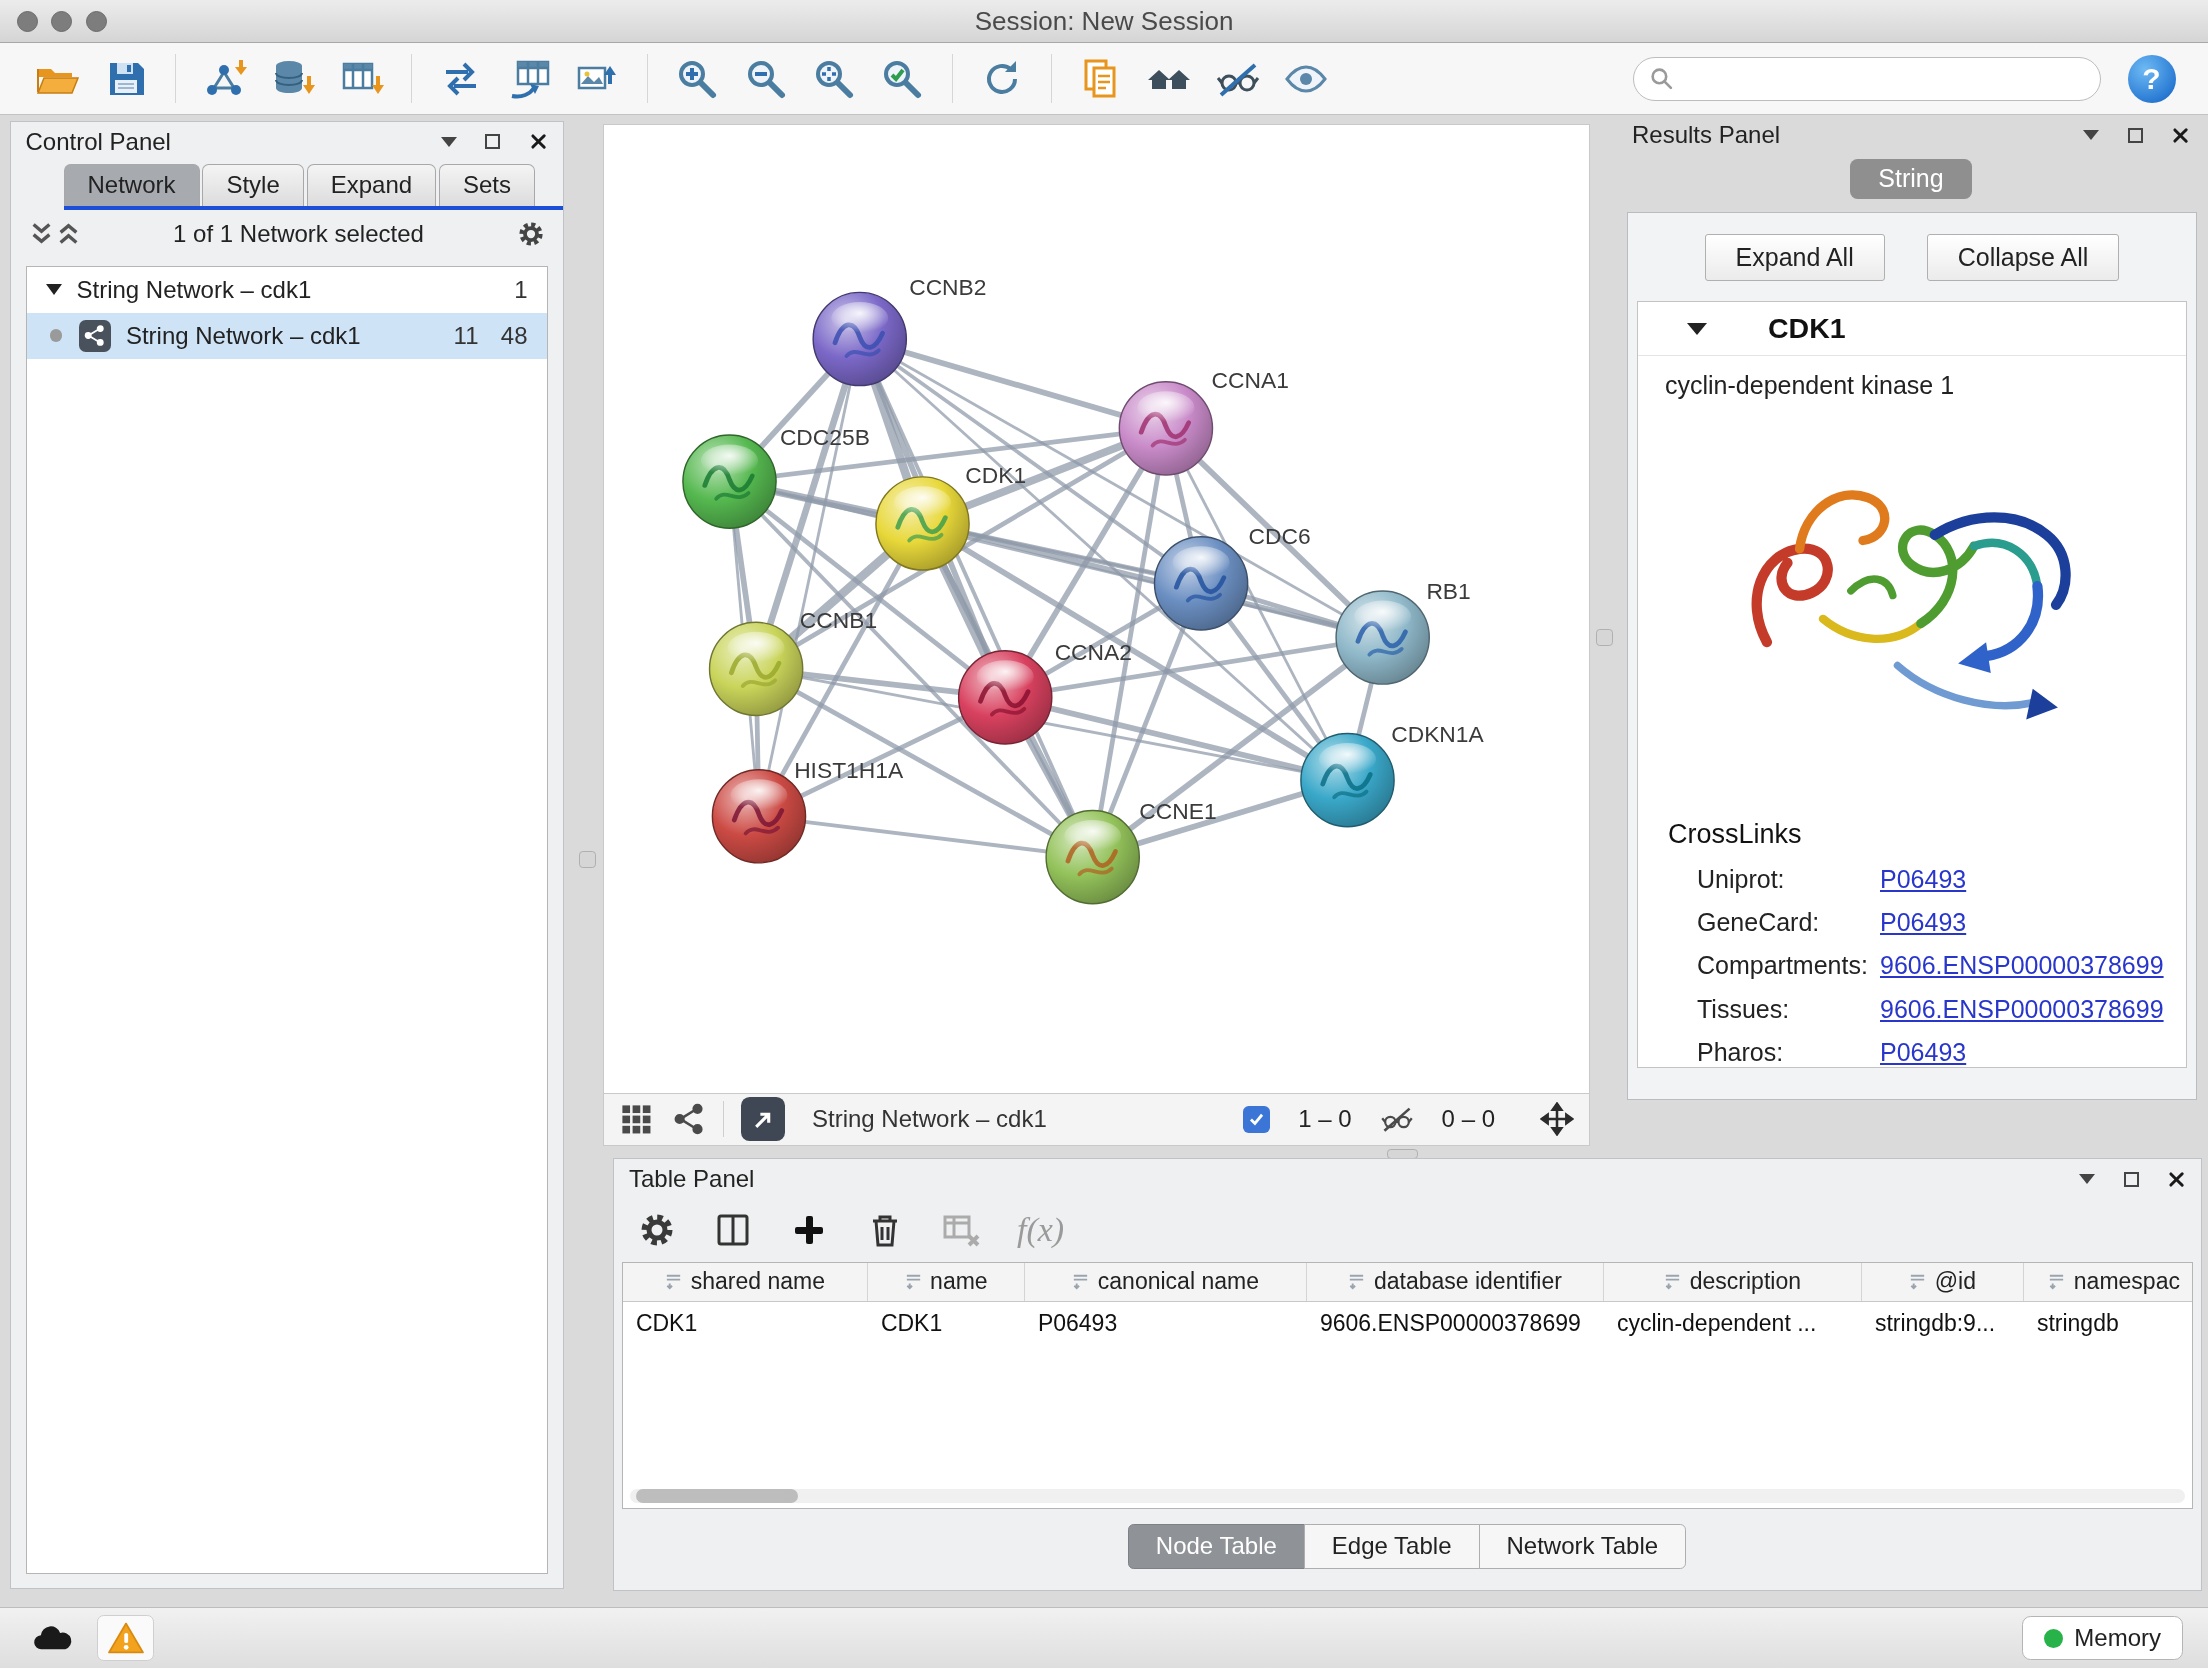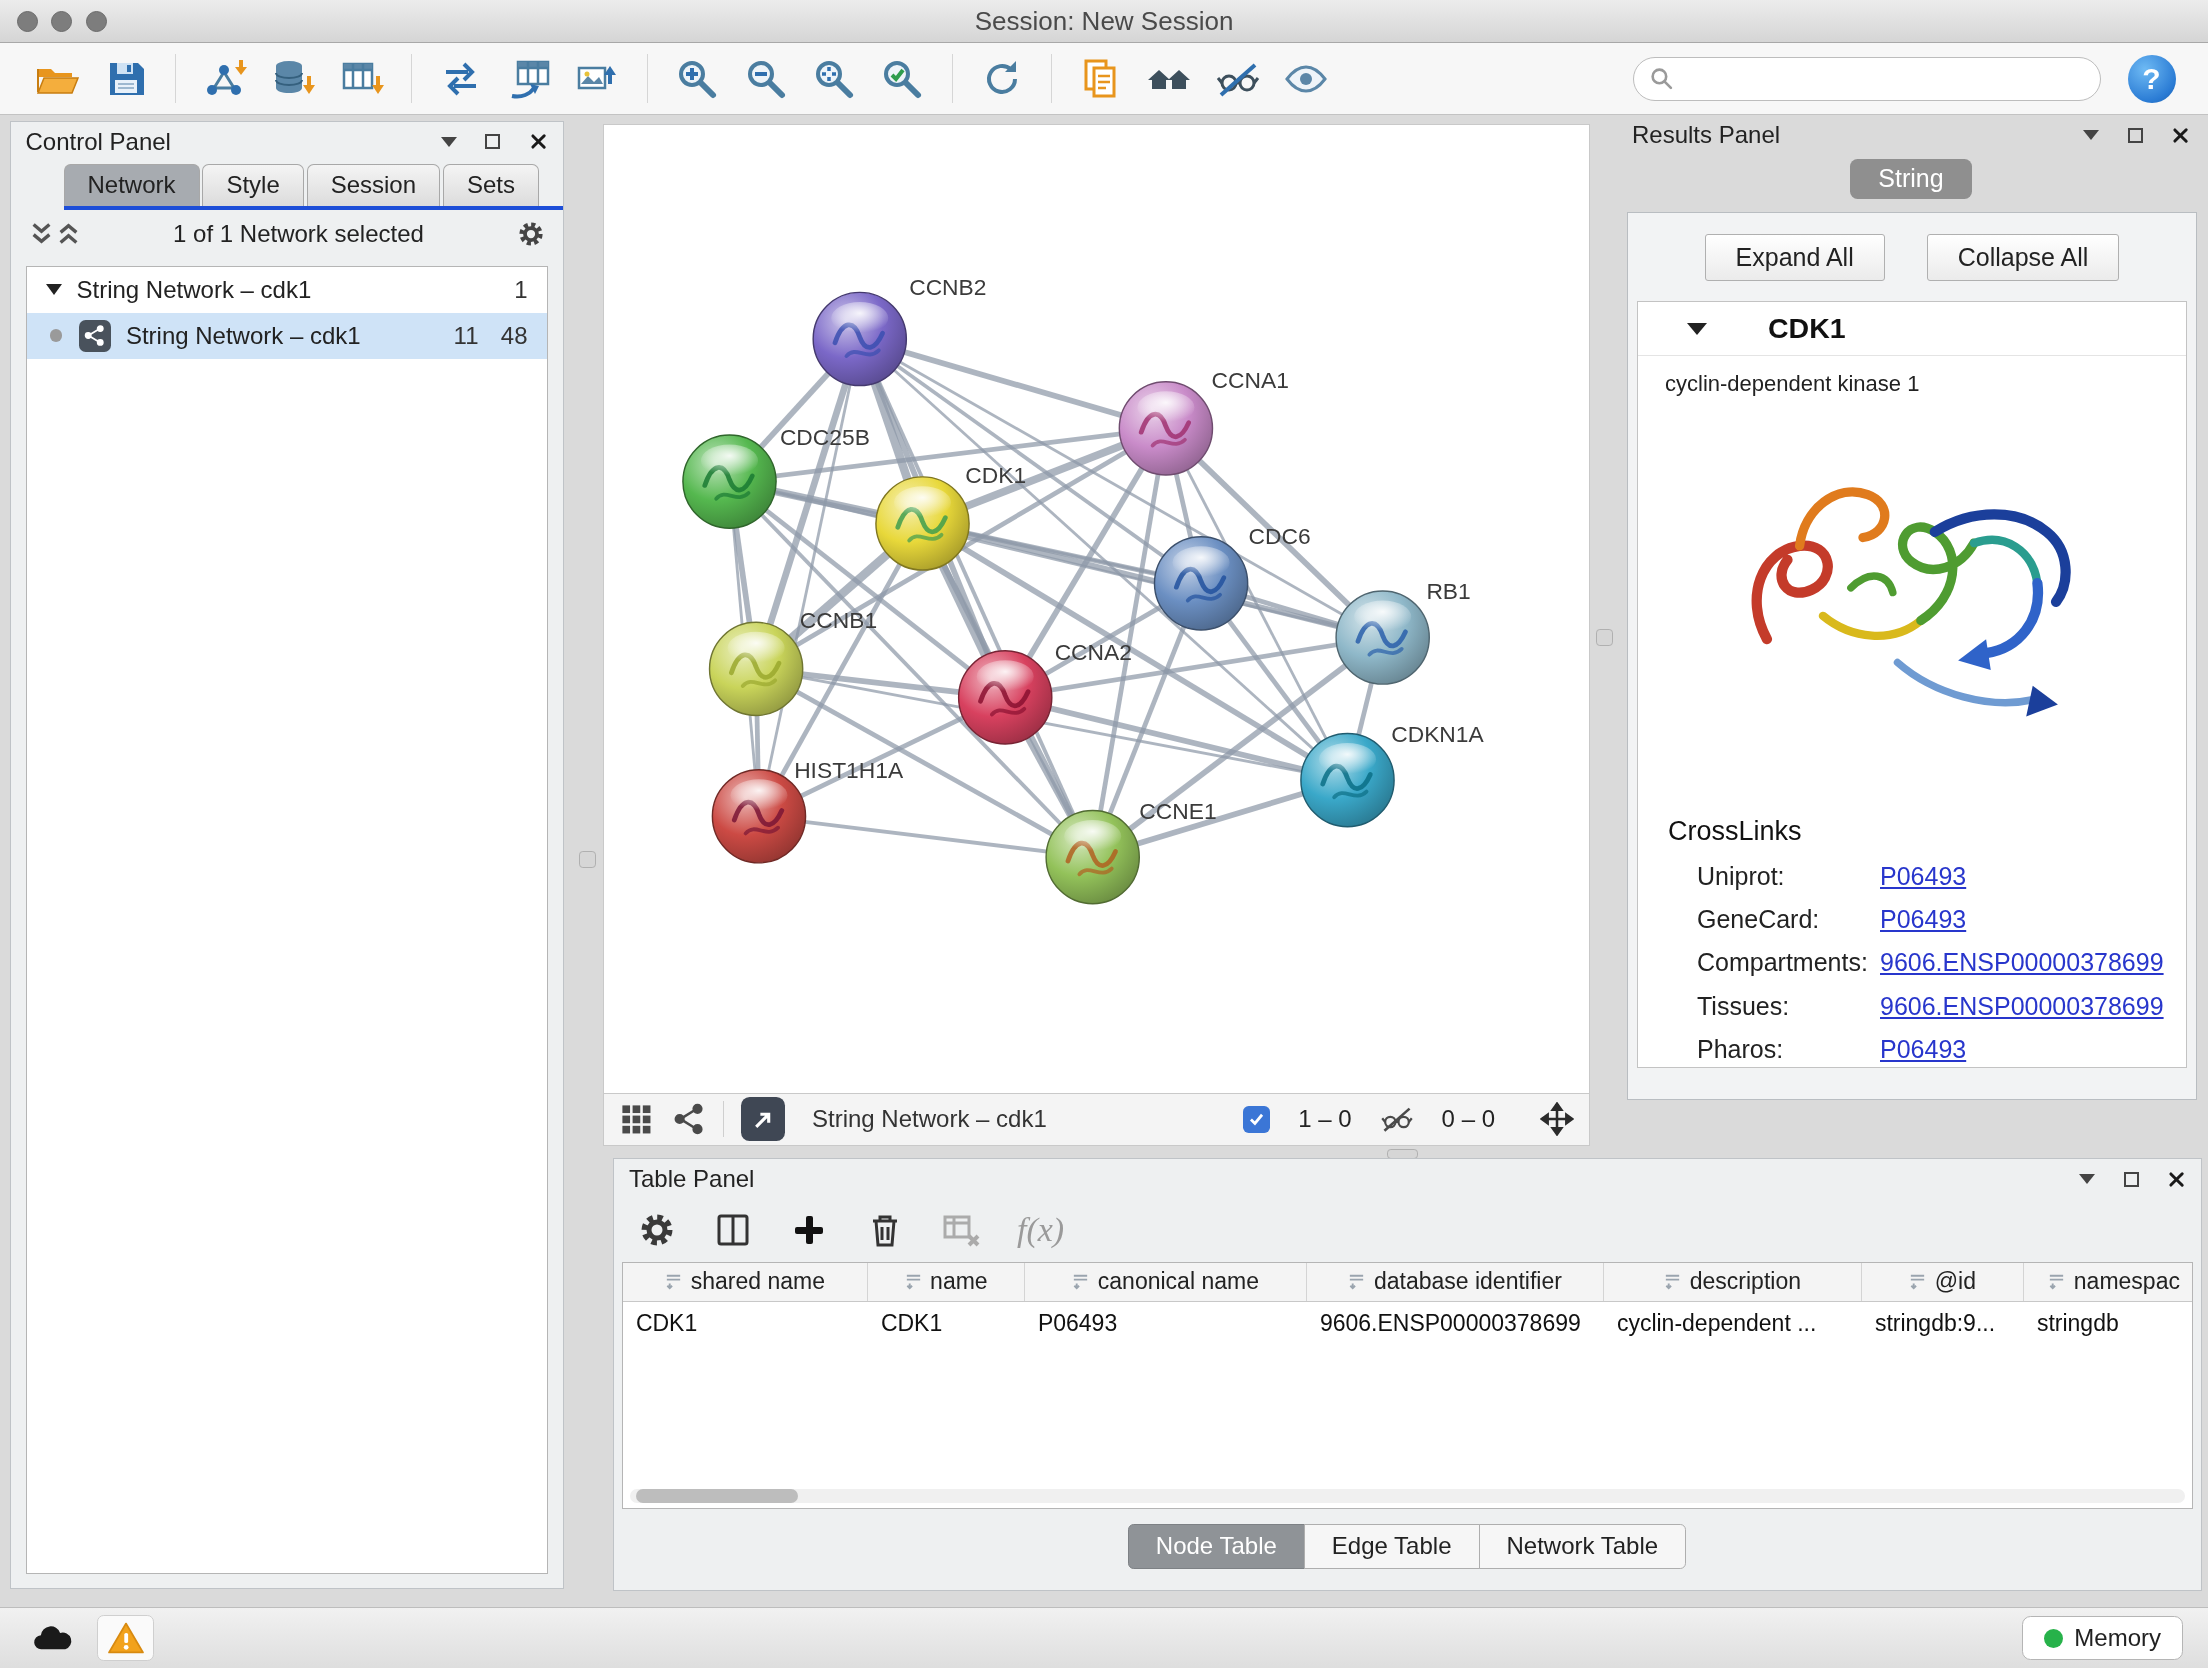--- a/index.html
+++ b/index.html
@@ -82,21 +82,21 @@
   .string-badge { margin:3.8px auto 0; width:fit-content; background:#8f8f8f; color:#fff;
     font-size:25px; padding:5.7px 28.5px; border-radius:7.6px; }
   #rp-box { margin:13.3px 7.6px 0 9.5px; background:#f2f3f4; border:1px solid #b9bdc1; height:888px; box-sizing:border-box; }
   .rp-btnrow { display:flex; justify-content:center; gap:42px; padding:21px 0 15px; }
   .rp-btn { padding:7.6px 30px; font-size:25px; background:linear-gradient(#ffffff,#ebebeb);
     border:1px solid #b0b0b0; border-radius:3px; color:#222; }
   #rp-section { margin:5.7px 9.5px 9.5px; background:#fff; border:1px solid #c3c3c3; height:767px; box-sizing:border-box; overflow:hidden; }
   .sec-head { display:flex; align-items:center; height:53px; border-bottom:1px solid #e4e4e4; }
   .sec-caret { width:0; height:0; border-left:10.5px solid transparent; border-right:10.5px solid transparent; border-top:12.4px solid #222; margin-left:49px; }
   .sec-gene { margin-left:61px; font-size:28.5px; font-weight:bold; color:#111; }
-  .sec-desc { margin:15px 0 0 27px; font-size:22px; color:#222; }
+  .sec-desc { margin:15px 0 0 27px; font-size:25px; color:#222; }
   #protein-svg { display:block; margin:23px auto 0; width:409px; height:373px; }
   .xl-title { margin:23px 0 0 30px; font-size:27px; font-weight:normal; color:#111; }
   .xl-row { display:flex; align-items:baseline; margin:14.3px 0 0 59px; font-size:25px; }
   .xl-label { width:183px; color:#222; }
   .xl-link { color:#2836cc; text-decoration:underline; }
   
   #table-panel { position:absolute; left:613px; top:1043px; width:1589px; height:433px;
     background:#eef0f1; border:1px solid #bfc3c7; box-sizing:border-box; }
   .tp-toolbar { display:flex; align-items:center; height:61px; padding-left:23px; gap:36px; }
   .tp-toolbar svg { width:40px; height:40px; }
@@ -292,21 +292,21 @@
       <span class="panel-title">Control Panel</span>
       <span class="ph-icons">
         <span class="caret-down"></span>
         <span class="float-box"></span>
         <span class="x-icon"></span>
       </span>
     </div>
     <div class="cp-tabbar" id="cp-tabs">
         <div class="cp-tab sel">Network</div>
         <div class="cp-tab">Style</div>
-        <div class="cp-tab">Session</div>
+        <div class="cp-tab">Expand</div>
         <div class="cp-tab">Sets</div>
       </div>
     <div class="cp-summary">
       <svg class="chev" viewBox="0 0 24 24" fill="none" stroke="#555" stroke-width="3">
           <path d="M5 4l7 6 7-6M5 13l7 6 7-6"></path>
         </svg>
       <svg class="chev" viewBox="0 0 24 24" fill="none" stroke="#555" stroke-width="3">
           <path d="M5 20l7-6 7 6M5 11l7-6 7 6"></path>
         </svg>
       <span class="mid">1 of 1 Network selected</span>

